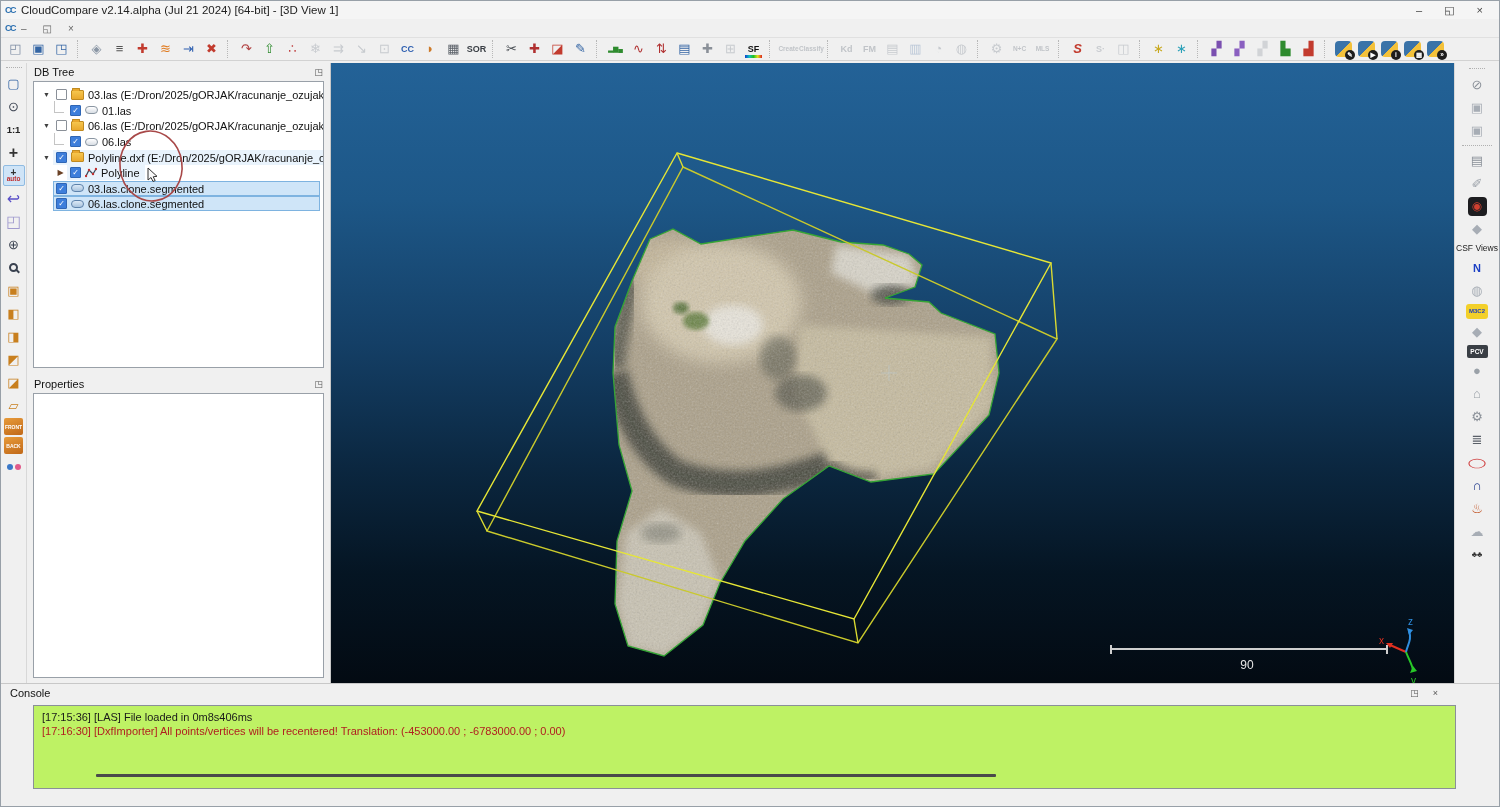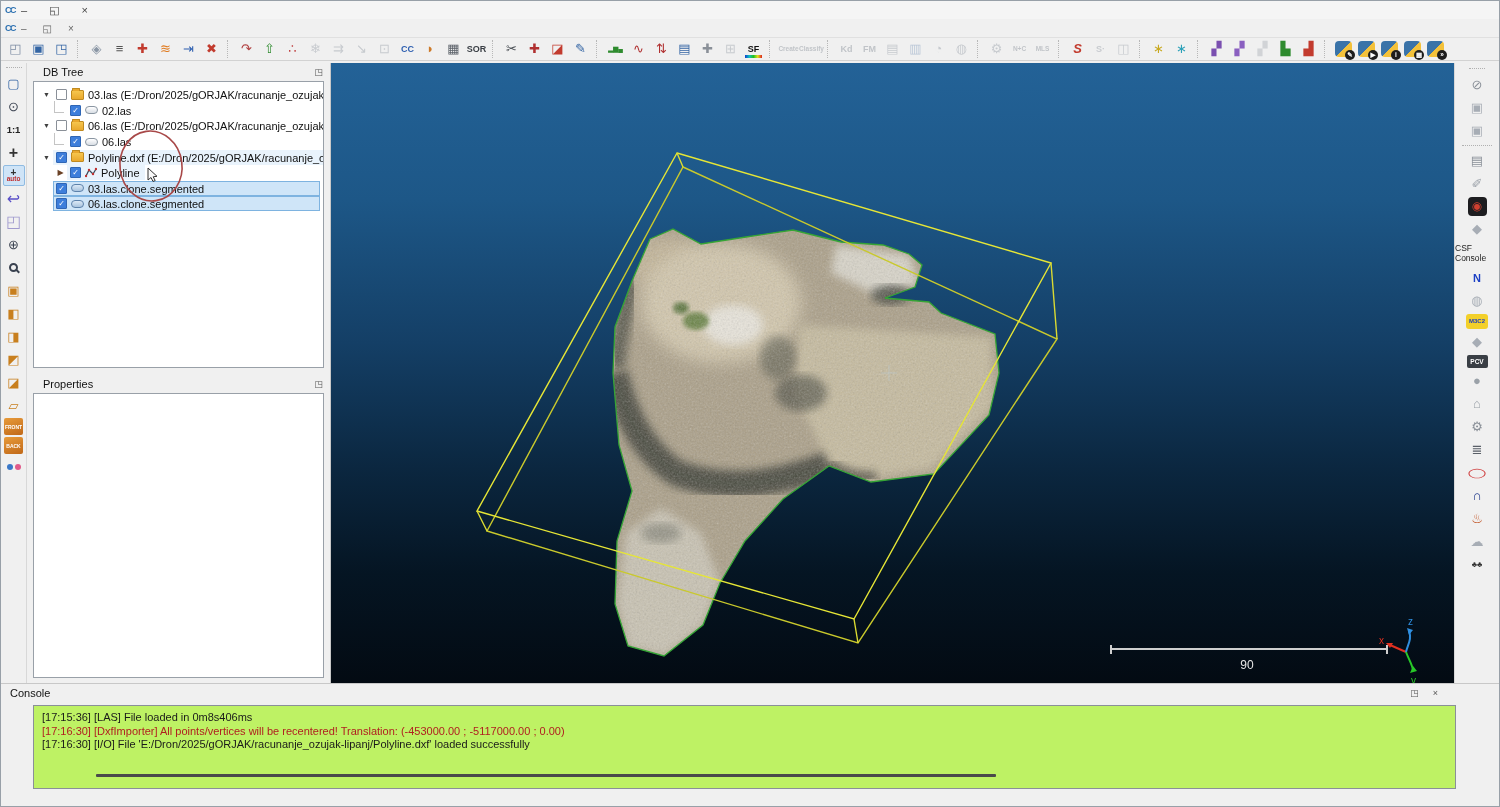--- a/index.html
+++ b/index.html
@@ -53,21 +53,21 @@
   .lens::after { content:""; position:absolute; width:5px; height:2px; background:#3a4250; transform:rotate(45deg); right:-4px; bottom:-2px; }
   .stereo { display:flex; gap:2px; }
   .stereo i { width:6px; height:6px; border-radius:50%; }
   .stereo i.l { background:#3a78c8; } .stereo i.r { background:#e05a8a; }
 
   
   .left-dock { width:304px; background:#f0f0f0; border-right:1px solid #c8c8c8; display:flex; flex-direction:column; }
   .panel { display:flex; flex-direction:column; }
   .panel.dbtree { height:312px; }
   .panel.props { flex:1; }
-  .panel-title { height:17px; display:flex; align-items:center; justify-content:space-between; padding:0 7px 0 7px; font-size:11px; color:#111;margin-left:9px; }
+  .panel-title { height:17px; display:flex; align-items:center; justify-content:space-between; padding:0 7px 0 7px; font-size:11px; color:#111; }
   .float-btn { font-size:9px; color:#555; line-height:12px; }
   .panel-body { flex:1; margin:1px 6px 7px 6px; background:#fff; border:1px solid #99a0a8; position:relative; overflow:hidden; }
 
   
   .tree { padding-top:5px; font-size:11px; color:#111; }
   .trow { display:flex; align-items:center; height:15.6px; white-space:nowrap; }
   .exp { width:13px; text-align:center; font-size:7px; color:#404040; flex:0 0 auto; }
   .exp.closed { color:#6b4226; font-size:8px; }
   .guide { width:10px; height:12px; border-left:1px solid #c4c4c4; border-bottom:1px solid #c4c4c4; margin:-6px 3px 0 0; flex:0 0 auto; }
   .rowbox { display:flex; align-items:center; height:15px; padding:0 4px 0 2px; border:1px solid transparent; }
@@ -112,20 +112,21 @@
   .cline.err { color:#b02020; }
   .hthumb { position:absolute; left:62px; width:900px; bottom:11px; height:3px; background:#4a4a4a; border-radius:1px; }
 </style>
 </head>
 <body>
 
 <div class="window">
 
   <div class="titlebar">
     <span class="app-logo">CC</span>
+    <span class="title">CloudCompare v2.14.alpha (Jul 21 2024) [64-bit] - [3D View 1]</span>
     <span class="win-controls">
       <span>–</span>
       <span>◱</span>
       <span>×</span>
     </span>
   </div>
 
   <div class="menubar">
     <span class="app-logo">CC</span>
     <span class="mdi-controls">
@@ -262,21 +263,21 @@
                   <span class="cb off"></span>
                   <span class="i-folder"></span>
                   <span class="tlabel">03.las (E:/Dron/2025/gORJAK/racunanje_ozujak-lipanj)</span>
                 </span>
               </div>
               <div class="trow normal" style="padding-left: 20px;">
                 <span class="guide"></span>
                 <span class="rowbox">
                   <span class="cb on">✓</span>
                   <span class="i-cloud"></span>
-                  <span class="tlabel">02.las</span>
+                  <span class="tlabel">01.las</span>
                 </span>
               </div>
               <div class="trow normal" style="padding-left: 6px;">
                 <span class="exp">▼</span>
                 <span class="rowbox">
                   <span class="cb off"></span>
                   <span class="i-folder"></span>
                   <span class="tlabel">06.las (E:/Dron/2025/gORJAK/racunanje_ozujak-lipanj)</span>
                 </span>
               </div>
@@ -433,21 +434,21 @@
     <div class="right-strip">
       <span class="strip-handle"></span>
     <span class="rs-ico" style="color: rgb(138, 144, 152);">⊘</span>
         <span class="rs-ico" style="color: rgb(167, 173, 181);">▣</span>
         <span class="rs-ico" style="color: rgb(167, 173, 181);">▣</span>
         <span class="rs-div"></span>
         <span class="rs-ico" style="color: rgb(138, 144, 152);">▤</span>
         <span class="rs-ico" style="color: rgb(154, 160, 168);">✐</span>
         <span class="rs-ico compass" style="color: rgb(208, 64, 48);">◉</span>
         <span class="rs-ico" style="color: rgb(167, 173, 181);">◆</span>
-        <div class="strip-label">CSF Console</div>
+        <div class="strip-label">CSF Views</div>
         <span class="rs-ico txt" style="color: rgb(26, 63, 196);">N</span>
         <span class="rs-ico" style="color: rgb(167, 173, 181);">◍</span>
         <span class="rs-ico m3c2" style="color: rgb(32, 64, 192);">M3C2</span>
         <span class="rs-ico" style="color: rgb(167, 173, 181);">◆</span>
         <span class="rs-ico pcv" style="color: rgb(255, 255, 255);">PCV</span>
         <span class="rs-ico" style="color: rgb(154, 161, 168);">●</span>
         <span class="rs-ico" style="color: rgb(154, 161, 168);">⌂</span>
         <span class="rs-ico" style="color: rgb(138, 144, 152);">⚙</span>
         <span class="rs-ico" style="color: rgb(90, 96, 104);">≣</span>
         <span class="rs-ico flat" style="color: rgb(208, 64, 64);">◯</span>
@@ -463,20 +464,19 @@
       <span>Console</span>
       <span class="sp"></span>
       <span class="btns">
         <span>◳</span>
         <span>×</span>
       </span>
     </div>
     <div class="console-body">
       <div>
           <div class="cline">[17:15:36] [LAS] File loaded in 0m8s406ms</div>
-          <div class="cline err">[17:16:30] [DxfImporter] All points/vertices will be recentered! Translation: (-453000.00 ; -5117000.00 ; 0.00)</div>
-          <div class="cline">[17:16:30] [I/O] File 'E:/Dron/2025/gORJAK/racunanje_ozujak-lipanj/Polyline.dxf' loaded successfully</div>
+          <div class="cline err">[17:16:30] [DxfImporter] All points/vertices will be recentered! Translation: (-453000.00 ; -6783000.00 ; 0.00)</div>
         </div>
       <div class="hthumb"></div>
     </div>
   </div>
 
 </div>
 
 </body></html>

